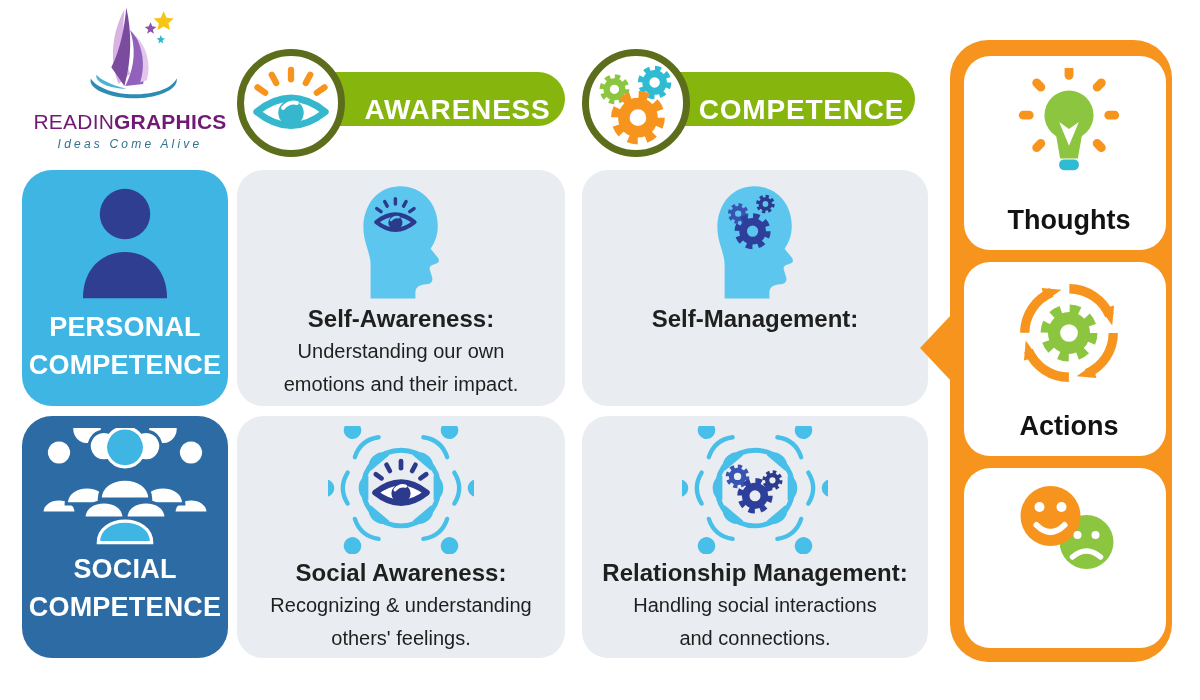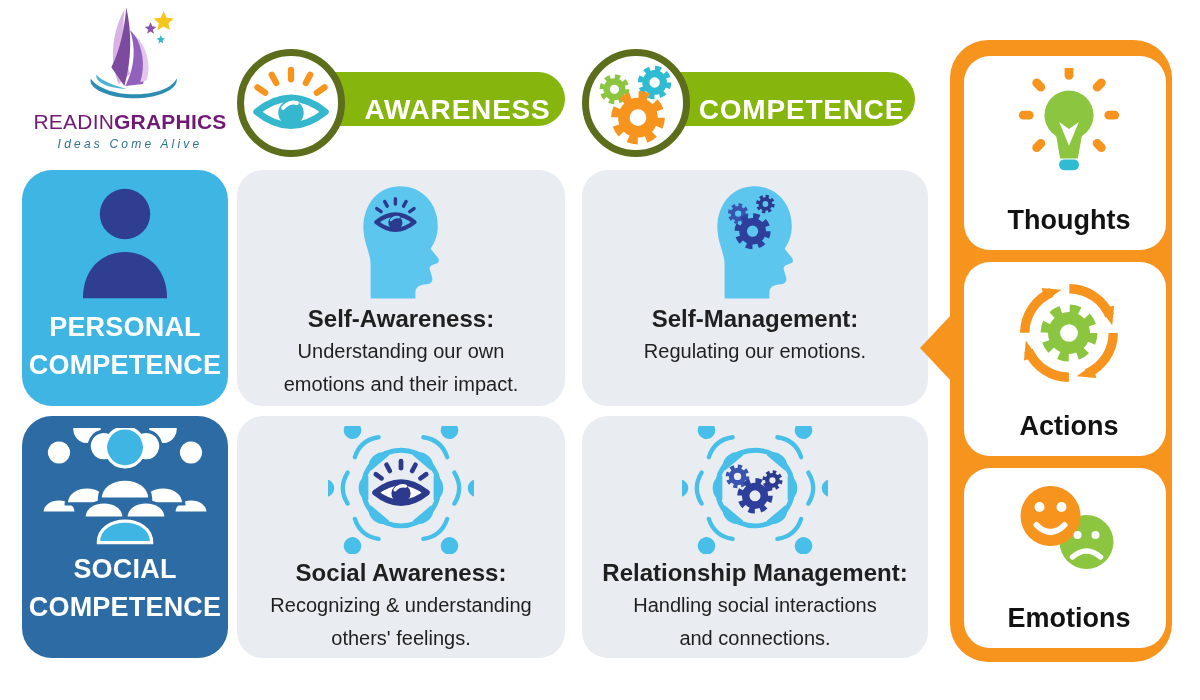--- a/index.html
+++ b/index.html
@@ -192,21 +192,20 @@
   </div>
 
   <div class="abs cell cell-sm">
     <svg width="104" height="120" viewBox="0 0 130 150">
       <use href="#headp" fill="#5cc6ef"></use>
       <use href="#gear" stroke="#3953b0" transform="translate(44,42) scale(0.42)"></use>
       <use href="#gear" stroke="#2c3a8e" transform="translate(78,30) scale(0.38)"></use>
       <use href="#gear" stroke="#2e3f9b" transform="translate(62,64) scale(0.74)"></use>
     </svg>
     <div class="cell-title">Self-Management:</div>
-    <div class="cell-body">Regulating our emotions.</div>
   </div>
 
   <div class="abs cell cell-soca">
     <svg width="146" height="128" viewBox="0 0 150 132">
       <use href="#ringfolk" transform="translate(75,64)"></use>
       <g transform="translate(75,68) scale(0.76)">
         <use href="#lashes" fill="#2c3a8e"></use>
         <use href="#almond" fill="#fff" stroke="#2c3a8e" stroke-width="8" stroke-linejoin="round"></use>
         <circle cy="2" r="13" fill="#2c3a8e"></circle>
         <path d="M-8,-3 Q-2,-10 6,-8" stroke="#fff" stroke-width="4.5" fill="none" stroke-linecap="round"></path>
@@ -269,16 +268,15 @@
     <svg class="picon" width="126" height="100" viewBox="0 0 125 100">
       <circle cx="80" cy="62" r="27" fill="#8cc640"></circle>
       <circle cx="44" cy="36" r="30" fill="#f7941e"></circle>
       <circle cx="33" cy="27" r="5" fill="#fff"></circle>
       <circle cx="55" cy="27" r="5" fill="#fff"></circle>
       <path d="M30,45 Q44,59 58,45" stroke="#fff" stroke-width="6" fill="none" stroke-linecap="round"></path>
       <circle cx="71" cy="55" r="4" fill="#fff"></circle>
       <circle cx="89" cy="55" r="4" fill="#fff"></circle>
       <path d="M66,77 Q80,65 94,77" stroke="#fff" stroke-width="5.5" fill="none" stroke-linecap="round"></path>
     </svg>
-    <div class="plabel">Emotions</div>
   </div>
 
 </div>
 
 </body></html>

